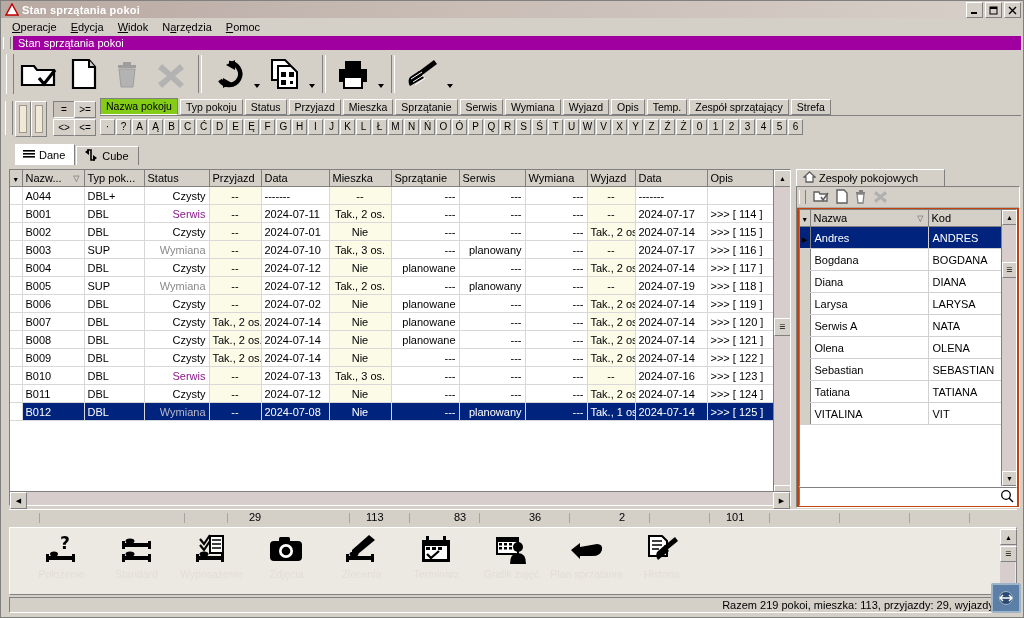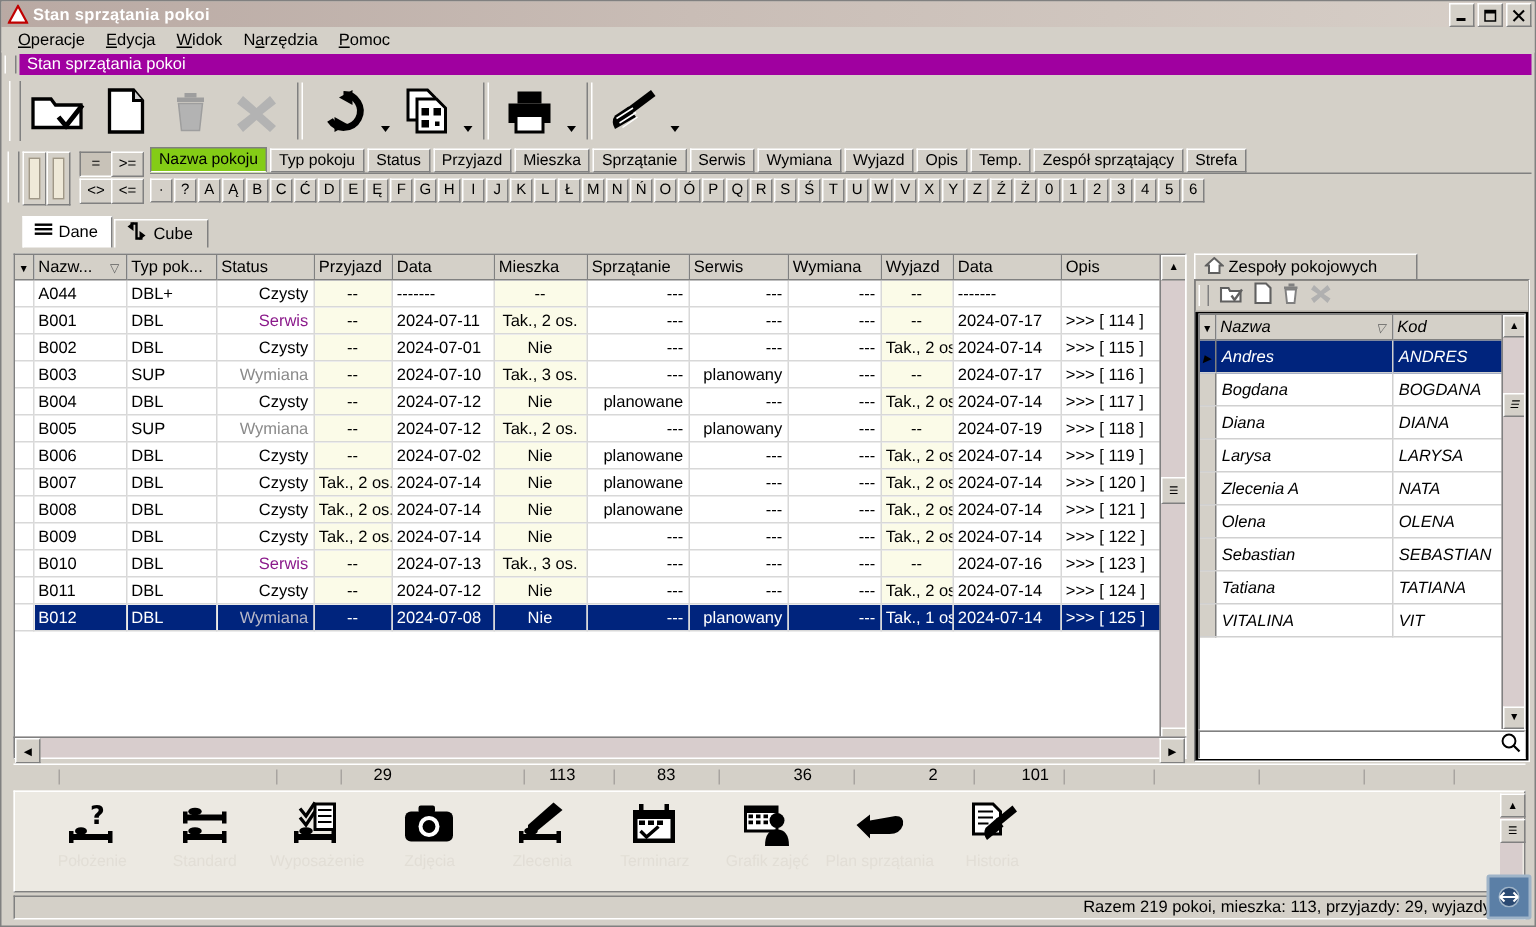--- a/index.html
+++ b/index.html
@@ -149,21 +149,21 @@
   .hscroll{position:absolute;left:8px;top:490px;width:782px;height:15px;
     background:#d8cdcd;border:1px solid;border-color:#808080 #fff #fff #808080;
     display:flex;justify-content:space-between;box-sizing:border-box;}
 
   
   .rpanel{position:absolute;left:795px;top:168px;width:224px;height:340px;}
   .rtab{display:flex;align-items:center;gap:3px;height:16px;width:135px;
     padding:0 6px;font-size:11px;background:#d4d0c8;
     border:1px solid;border-color:#fff #808080 #808080 #fff;border-bottom:none;}
   .rbody{border:1px solid;border-color:#808080 #fff #fff #808080;
-    height:322px;background:#000000;box-sizing:border-box;position:relative;font-style:italic;}
+    height:322px;background:#c2410c;box-sizing:border-box;position:relative;}
   .rtoolbar{height:20px;display:flex;align-items:center;padding-left:2px;
     background:#d4d0c8;border-bottom:1px solid #b0aba4;}
   .rgrid{position:absolute;left:2px;top:22px;right:2px;bottom:20px;
     background:#fff;border:1px solid;border-color:#808080 #fff #fff #808080;
     overflow:hidden;}
   table.rtable{border-collapse:collapse;table-layout:fixed;width:202px;}
   table.rtable th{background:#d4d0c8;border-right:1px solid #808080;
     border-bottom:1px solid #808080;font-size:11px;font-weight:normal;
     text-align:left;padding:2px 3px;height:16px;box-sizing:border-box;
     position:relative;}
@@ -772,21 +772,21 @@
                 <td>Diana</td>
                 <td>DIANA</td>
               </tr>
               <tr>
                 <td class="rind"></td>
                 <td>Larysa</td>
                 <td>LARYSA</td>
               </tr>
               <tr>
                 <td class="rind"></td>
-                <td>Zlecenia A</td>
+                <td>Serwis A</td>
                 <td>NATA</td>
               </tr>
               <tr>
                 <td class="rind"></td>
                 <td>Olena</td>
                 <td>OLENA</td>
               </tr>
               <tr>
                 <td class="rind"></td>
                 <td>Sebastian</td>
@@ -831,24 +831,24 @@
       <div class="rtick" style="left: 470px;"></div>
       <div class="rtick" style="left: 560px;"></div>
       <div class="rtick" style="left: 640px;"></div>
       <div class="rtick" style="left: 700px;"></div>
       <div class="rtick" style="left: 760px;"></div>
       <div class="rtick" style="left: 830px;"></div>
       <div class="rtick" style="left: 900px;"></div>
       <div class="rtick" style="left: 960px;"></div>
       <div class="rnum" style="left: 240px;">29</div>
       <div class="rnum" style="left: 357px;">113</div>
-      <div class="rnum" style="left: 406px; padding-left: 23px;">83</div>
+      <div class="rnum" style="left: 422px; padding-left: 23px;">83</div>
       <div class="rnum" style="left: 520px;">36</div>
       <div class="rnum" style="left: 610px;">2</div>
-      <div class="rnum" style="left: 672px;">101</div>
+      <div class="rnum" style="left: 717px;">101</div>
     </div>
 
   <div class="bottombar">
     <div class="bitem">
       <span class="bicon">
         <svg width="40" height="32" viewBox="0 0 40 32">
           <text x="18" y="15" font-size="17" font-weight="bold" fill="#000" font-family="DejaVu Sans">?</text>
           <rect x="4" y="20" width="3" height="8" fill="#000"></rect>
             <rect x="30" y="20" width="3" height="8" fill="#000"></rect>
           <rect x="6" y="22" width="25" height="4" fill="#000"></rect>

